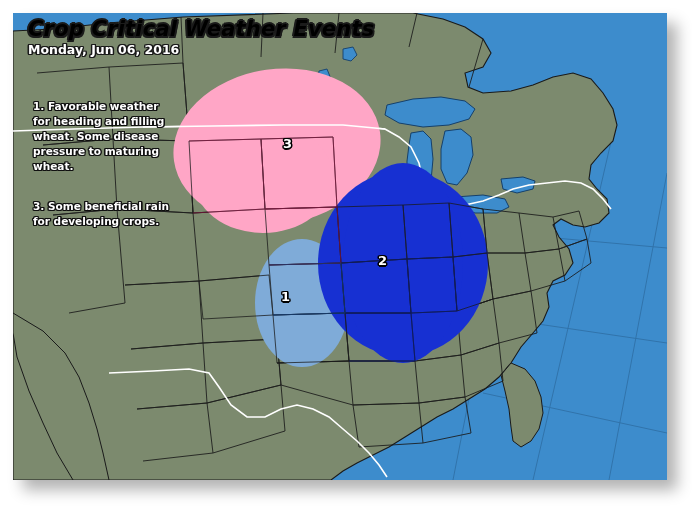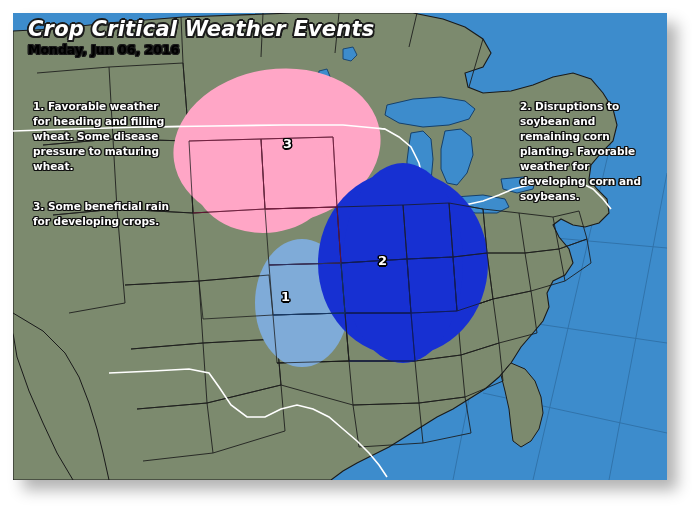--- a/index.html
+++ b/index.html
@@ -35,28 +35,28 @@
          text-shadow:-1.3px -1.3px 0 #000,1.3px -1.3px 0 #000,
                      -1.3px 1.3px 0 #000,1.3px 1.3px 0 #000,
                      0 -1.5px 0 #000,0 1.5px 0 #000,
                      -1.5px 0 0 #000,1.5px 0 0 #000;}
   #badge-3{left:270px;top:124px;}
   #badge-1{left:268px;top:277px;}
   #badge-2{left:365px;top:241px;}
 
   
   #title-block{position:absolute;left:15px;top:4px;}
-  #title{font-size:21px;font-weight:bold;font-style:italic;color:#ffffff;
+  #title{font-size:21px;font-weight:bold;font-style:italic;color:#000000;
          font-family:"DejaVu Sans",sans-serif;letter-spacing:.2px;
          text-shadow:-1.5px -1.5px 0 #1b1b1b,1.5px -1.5px 0 #1b1b1b,
                      -1.5px 1.5px 0 #1b1b1b,1.5px 1.5px 0 #1b1b1b,
                      0 -1.8px 0 #1b1b1b,0 1.8px 0 #1b1b1b,
                      -1.8px 0 0 #1b1b1b,1.8px 0 0 #1b1b1b;
          white-space:nowrap;}
-  #subtitle{margin-top:1px;font-size:12.5px;font-weight:bold;color:#000000;
+  #subtitle{margin-top:1px;font-size:12.5px;font-weight:bold;color:#ffffff;
          font-family:"DejaVu Sans",sans-serif;
          text-shadow:-1.2px -1.2px 0 #1b1b1b,1.2px -1.2px 0 #1b1b1b,
                      -1.2px 1.2px 0 #1b1b1b,1.2px 1.2px 0 #1b1b1b,
                      0 -1.4px 0 #1b1b1b,0 1.4px 0 #1b1b1b,
                      -1.4px 0 0 #1b1b1b,1.4px 0 0 #1b1b1b;
          white-space:nowrap;}
 
   
   .anno{position:absolute;font-size:10.5px;font-weight:bold;color:#ffffff;
         font-family:"DejaVu Sans",sans-serif;line-height:15px;
@@ -248,18 +248,15 @@
       <div id="title">Crop Critical Weather Events</div>
       <div id="subtitle">Monday, Jun 06, 2016</div>
     </div>
 
     <div class="anno" id="anno-1">
       <p>1. Favorable weather for heading and filling wheat. Some disease pressure to maturing wheat.</p>
     </div>
     <div class="anno" id="anno-3">
       <p>3. Some beneficial rain for developing crops.</p>
     </div>
-    <div class="anno" id="anno-2">
-      <p>2. Disruptions to soybean and remaining corn planting. Favorable weather for developing corn and soybeans.</p>
-    </div>
 
   </div>
 </div>
 
 </body></html>

